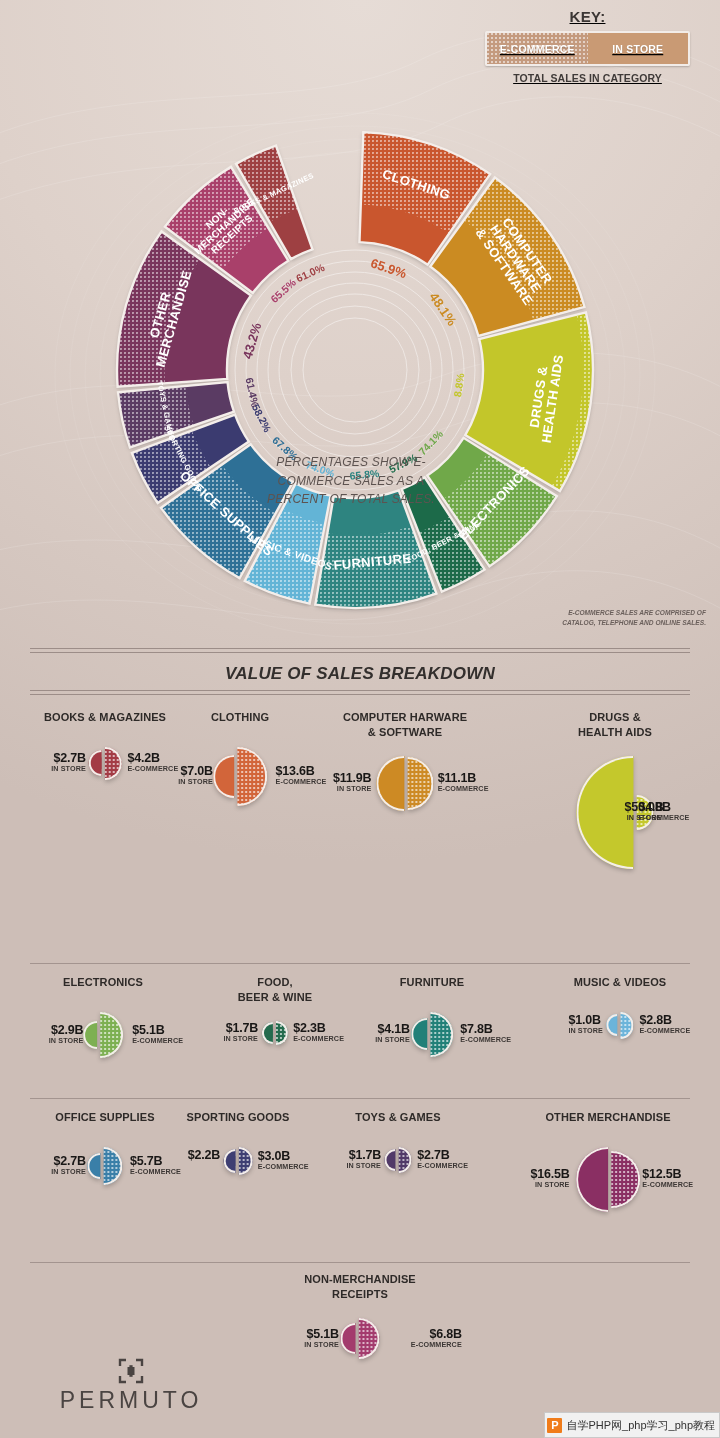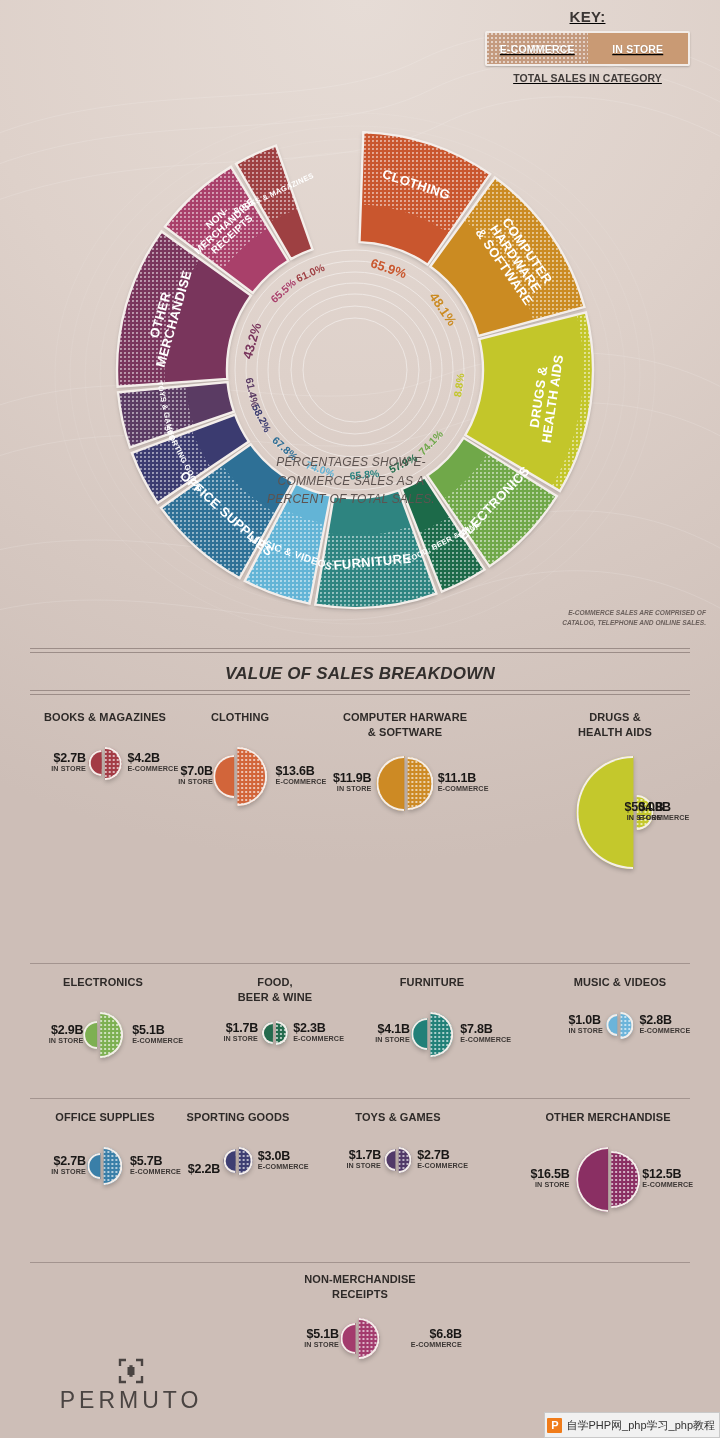--- a/index.html
+++ b/index.html
@@ -421,21 +421,21 @@
             </div>
           </div>
         </div>
         <div class="bd-cell" style="left: 113px; width: 250px;">
           <div class="bd-head">SPORTING GOODS</div>
           <div class="pairwrap" style="margin-top: 22px;">
             <div class="halfpair" style="height: 27.7128px; top: 0px;">
               <div class="half left" style="width: 11.8659px; height: 23.7318px; background: rgb(62, 62, 114);"></div>
               <div class="half right dotted" style="width: 13.8564px; height: 27.7128px; background-color: rgb(62, 62, 114);"></div>
             </div>
-            <div class="val" style="top: 16px; right: 142.866px; text-align: right;">
+            <div class="val" style="top: 2px; right: 142.866px; text-align: right;">
               <div class="amt">$2.2B</div>
             </div>
             <div class="val" style="top: 2.85641px; left: 144.856px; text-align: left;">
               <div class="amt">$3.0B</div>
               <div class="sub">E-COMMERCE</div>
             </div>
           </div>
         </div>
         <div class="bd-cell" style="left: 273px; width: 250px;">
           <div class="bd-head">TOYS &amp; GAMES</div>

